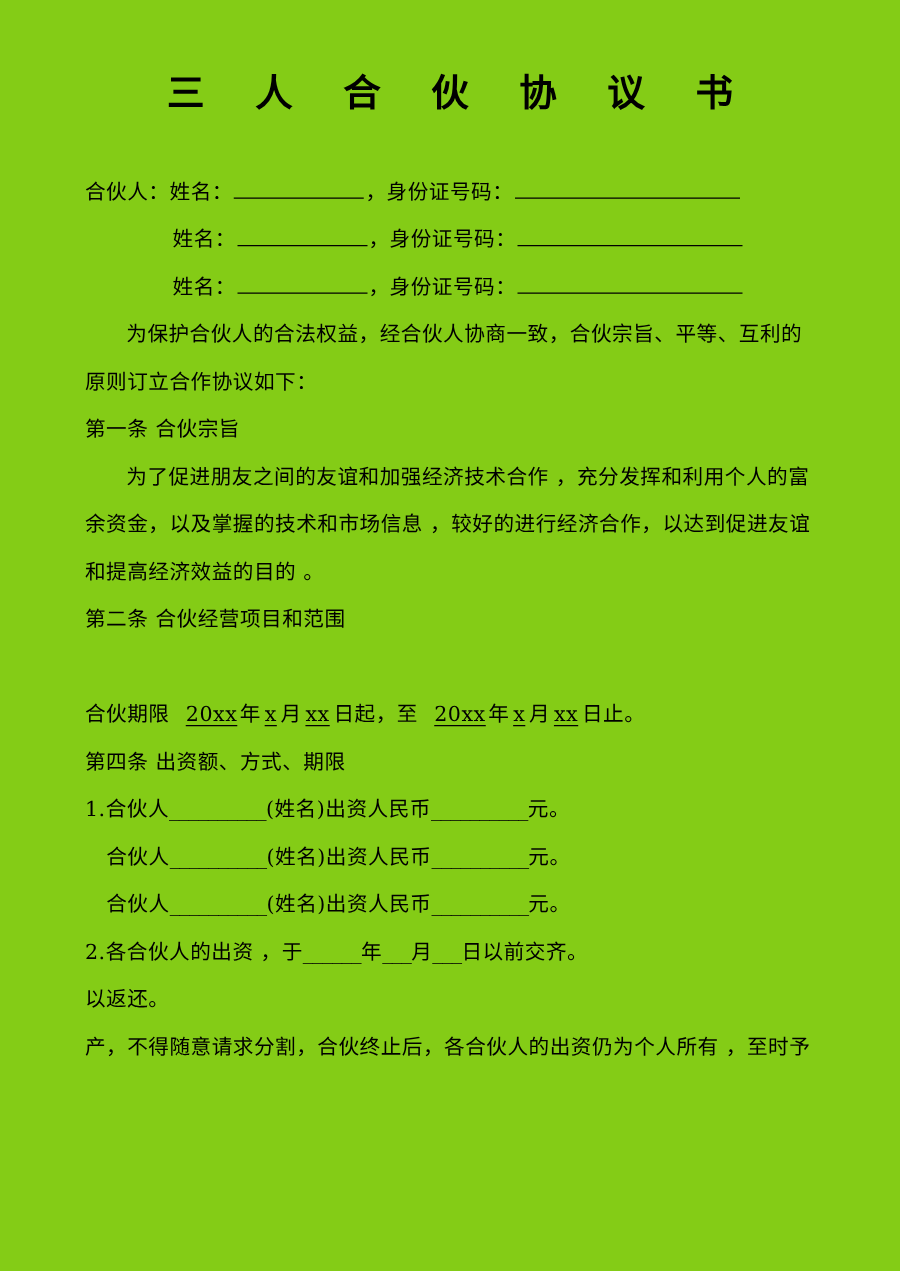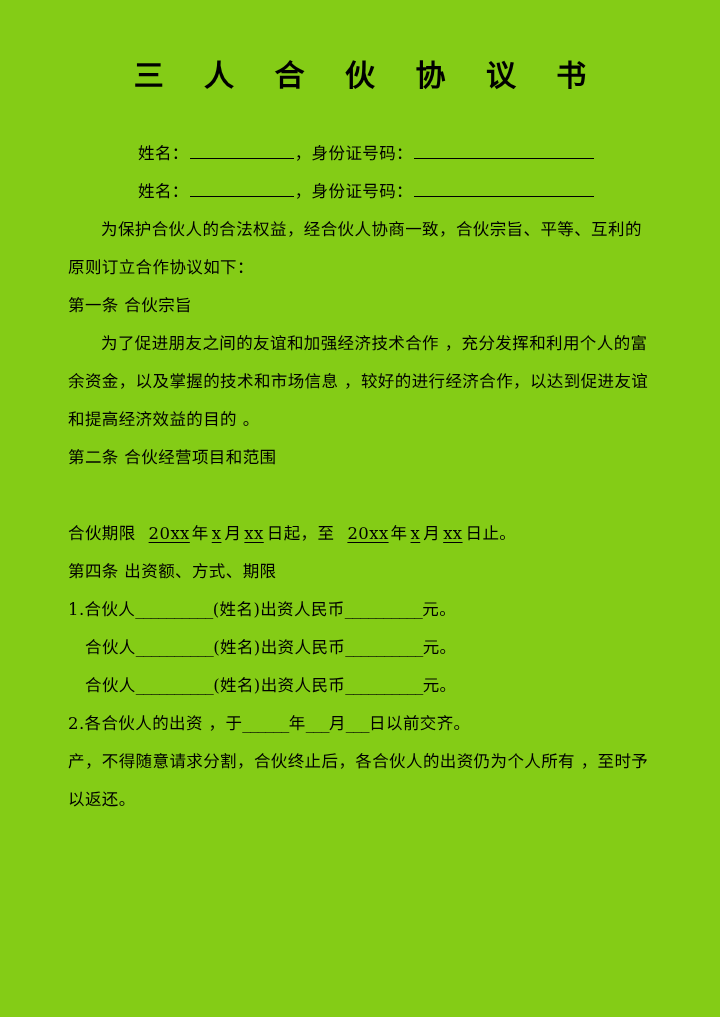--- a/index.html
+++ b/index.html
@@ -86,20 +86,23 @@
 </style>
 </head>
 <body>
 
 <div class="page">
 
   <div class="doc-title">三 人 合 伙 协 议 书</div>
 
   <div class="body-block">
 
+    <div class="line">
+      <span>合伙人：</span><span>姓名：</span><span class="rule rule-name"></span><span>，</span><span>身份证号码：</span><span class="rule rule-id"></span>
+    </div>
 
     <div class="line ind-4">
       <span>姓名：</span><span class="rule rule-name"></span><span>，</span><span>身份证号码：</span><span class="rule rule-id"></span>
     </div>
 
     <div class="line ind-4">
       <span>姓名：</span><span class="rule rule-name"></span><span>，</span><span>身份证号码：</span><span class="rule rule-id"></span>
     </div>
 
     <div class="line ind-2">为保护合伙人的合法权益，经合伙人协商一致，合伙宗旨、平等、互利的</div>
@@ -130,17 +133,17 @@
 
     <div class="line ind-1">
       <span>合伙人</span><span class="usc">__________</span><span>(姓名)出资人民币</span><span class="usc">__________</span><span>元。</span>
     </div>
 
     <div class="line">
       <span>2.</span><span>各合伙人的出资 ，于</span><span class="usc">______</span><span>年</span><span class="usc">___</span><span>月</span><span class="usc">___</span><span>日以前交齐。</span>
     </div>
 
 
+    <div class="line">以返还。</div>
     <div class="line">产，不得随意请求分割，合伙终止后，各合伙人的出资仍为个人所有 ，至时予</div>
-    <div class="line">以返还。</div>
 
   </div>
 </div>
 
 </body></html>

